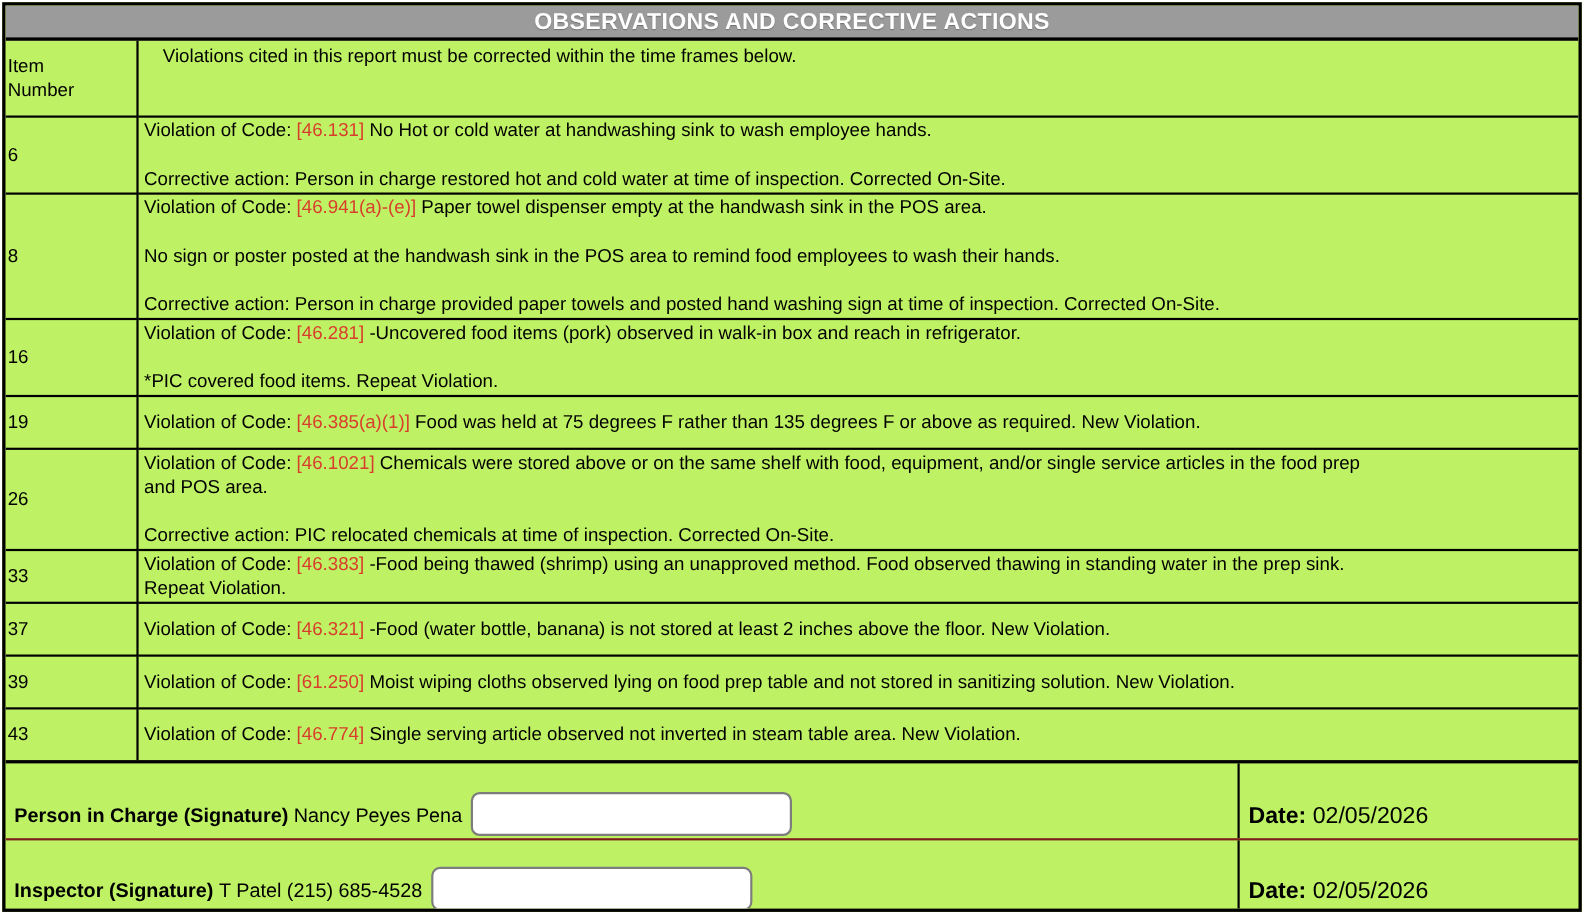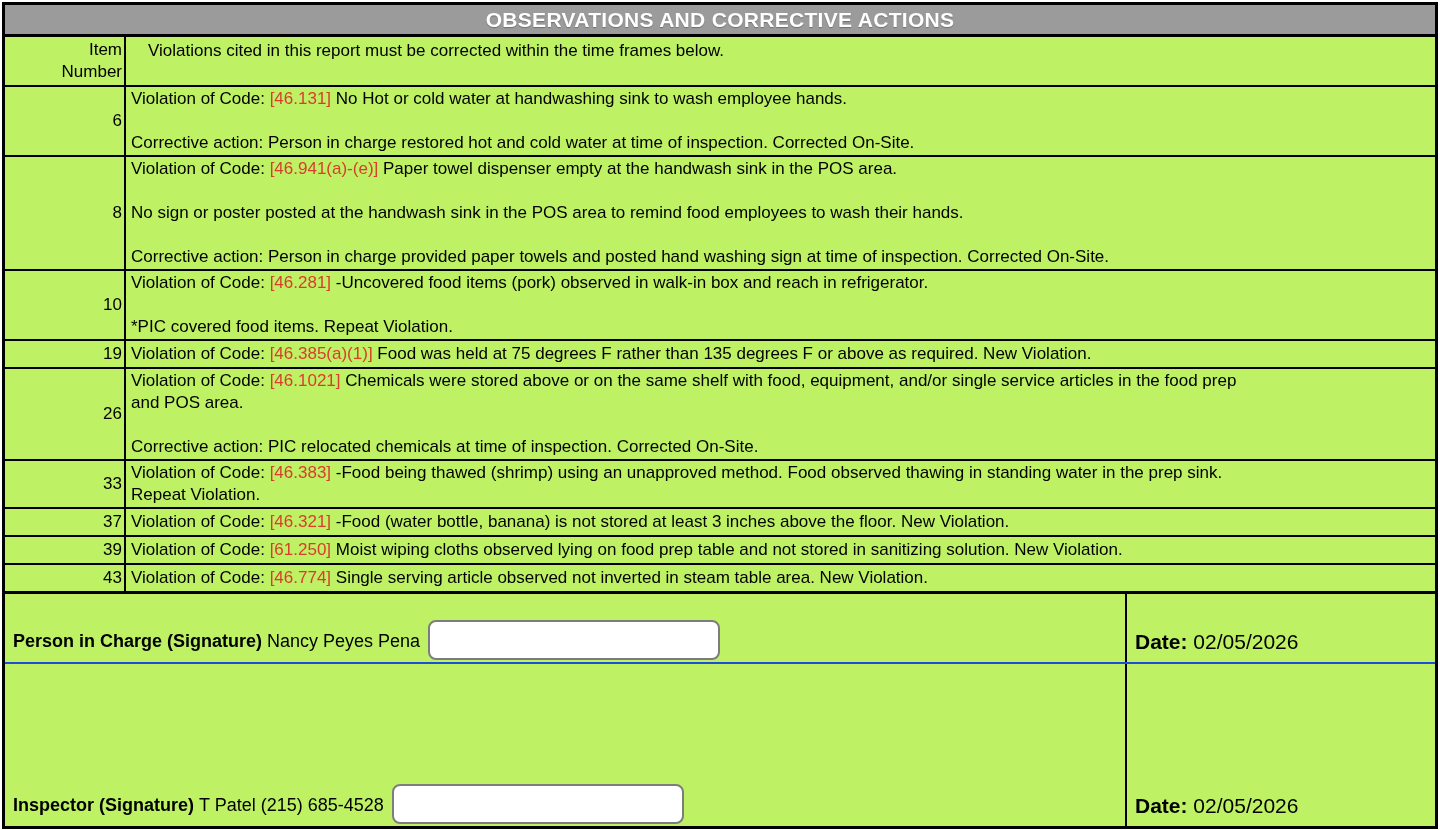--- a/index.html
+++ b/index.html
@@ -24,39 +24,39 @@
     color: #fff; font-weight: bold; font-size: 21px; letter-spacing: 0.3px;
     text-shadow: 0 1px 1px rgba(0,0,0,0.28);
   }
   table.vtable {
     width: 100%; flex: 0 0 auto;
     border-collapse: collapse; border-style: hidden;
     table-layout: fixed;
   }
   table.vtable td { border: 2px solid #000; font-size: 17px; line-height: 22px; }
   td.item-cell {
-    width: 120px; text-align: right; vertical-align: middle;
-    padding: 2px 2px; white-space: pre-line;
+    width: 120px; text-align: left; vertical-align: middle;
+    padding: 12px 2px; white-space: pre-line;
   }
   td.head-item { height: 46px; }
   td.head-violations {
     vertical-align: top; text-align: left; padding: 3px 22px; height: 46px;
   }
   td.text-cell { padding: 1px 6px 1px 5px; vertical-align: middle; height: 25px; }
   .vline { min-height: 22px; }
   .vline.blank { height: 22px; }
   .code { color: var(--code-red, #d93d2c); }
 
   .sig-section {
     flex: 1 1 auto; display: flex; flex-direction: column;
     border-top: 3px solid #000;
   }
   .sig-row { display: flex; flex: 0 0 auto; height: 68px; }
   .sig-row.grow { flex: 1 1 auto; min-height: 48px; }
-  .sig-row + .sig-row { border-top: 2px solid #1d4ed8; }
+  .sig-row + .sig-row { border-top: 2px solid #7f1d1d; }
   .sig-left {
     flex: 1 1 auto; display: flex; align-items: flex-end;
     padding: 0 8px 1px 8px; font-size: 18px;
   }
   .sig-left .lbl { font-weight: bold; margin: 0 0 9px 0; white-space: pre; }
   .sig-left .nm { margin: 0 0 9px 0; white-space: pre; }
   .sig-box {
     width: 292px; height: 40px; margin-left: 8px; margin-bottom: 1px;
     border: 2px solid #7d7d7d; border-radius: 8px; background: #fff;
     flex: 0 0 auto;
@@ -99,21 +99,21 @@
             <td class="item-cell">8</td>
             <td class="text-cell">
               <div class="vline"><span>Violation of Code: </span><span class="code">[46.941(a)-(e)]</span><span> Paper towel dispenser empty at the handwash sink in the POS area.</span></div>
               <div class="vline blank"></div>
               <div class="vline"><span>No sign or poster posted at the handwash sink in the POS area to remind food employees to wash their hands.</span></div>
               <div class="vline blank"></div>
               <div class="vline"><span>Corrective action: Person in charge provided paper towels and posted hand washing sign at time of inspection. Corrected On-Site.</span></div>
             </td>
           </tr>
           <tr>
-            <td class="item-cell">10</td>
+            <td class="item-cell">16</td>
             <td class="text-cell">
               <div class="vline"><span>Violation of Code: </span><span class="code">[46.281]</span><span> -Uncovered food items (pork) observed in walk-in box and reach in refrigerator.</span></div>
               <div class="vline blank"></div>
               <div class="vline"><span>*PIC covered food items. Repeat Violation.</span></div>
             </td>
           </tr>
           <tr>
             <td class="item-cell">19</td>
             <td class="text-cell">
               <div class="vline"><span>Violation of Code: </span><span class="code">[46.385(a)(1)]</span><span> Food was held at 75 degrees F rather than 135 degrees F or above as required. New Violation.</span></div>
@@ -131,21 +131,21 @@
           <tr>
             <td class="item-cell">33</td>
             <td class="text-cell">
               <div class="vline"><span>Violation of Code: </span><span class="code">[46.383]</span><span> -Food being thawed (shrimp) using an unapproved method. Food observed thawing in standing water in the prep sink.</span></div>
               <div class="vline"><span>Repeat Violation.</span></div>
             </td>
           </tr>
           <tr>
             <td class="item-cell">37</td>
             <td class="text-cell">
-              <div class="vline"><span>Violation of Code: </span><span class="code">[46.321]</span><span> -Food (water bottle, banana) is not stored at least 3 inches above the floor. New Violation.</span></div>
+              <div class="vline"><span>Violation of Code: </span><span class="code">[46.321]</span><span> -Food (water bottle, banana) is not stored at least 2 inches above the floor. New Violation.</span></div>
             </td>
           </tr>
           <tr>
             <td class="item-cell">39</td>
             <td class="text-cell">
               <div class="vline"><span>Violation of Code: </span><span class="code">[61.250]</span><span> Moist wiping cloths observed lying on food prep table and not stored in sanitizing solution. New Violation.</span></div>
             </td>
           </tr>
           <tr>
             <td class="item-cell">43</td>

